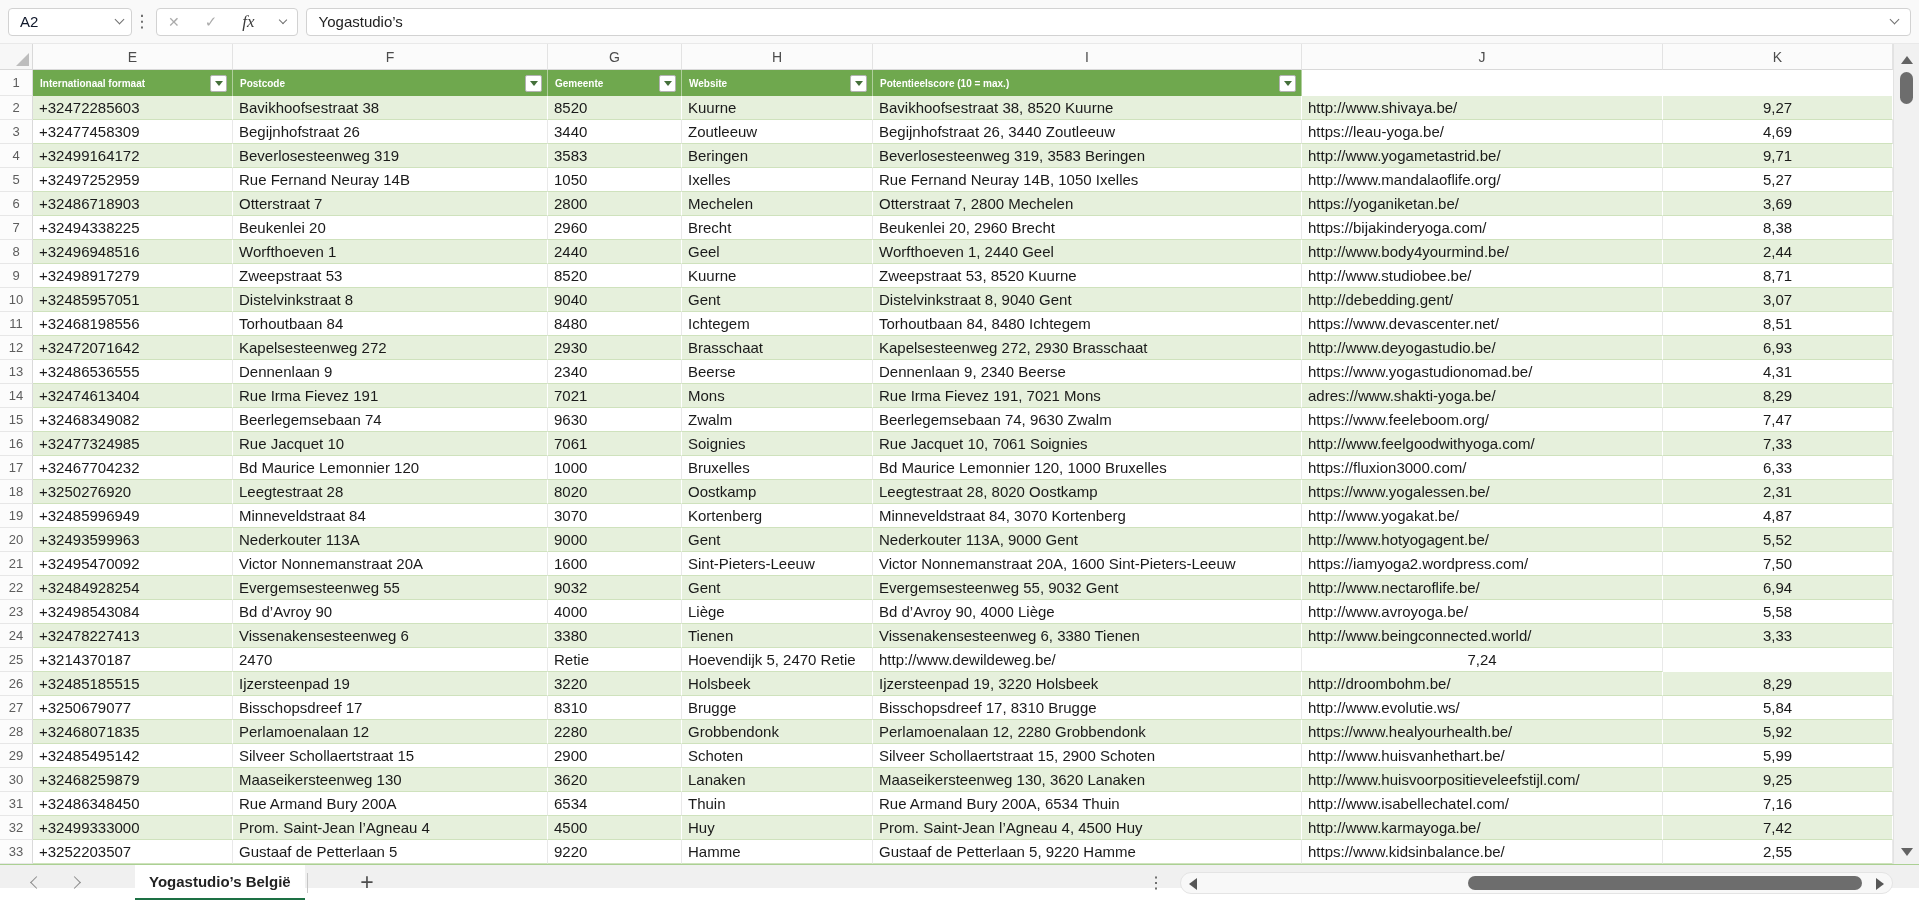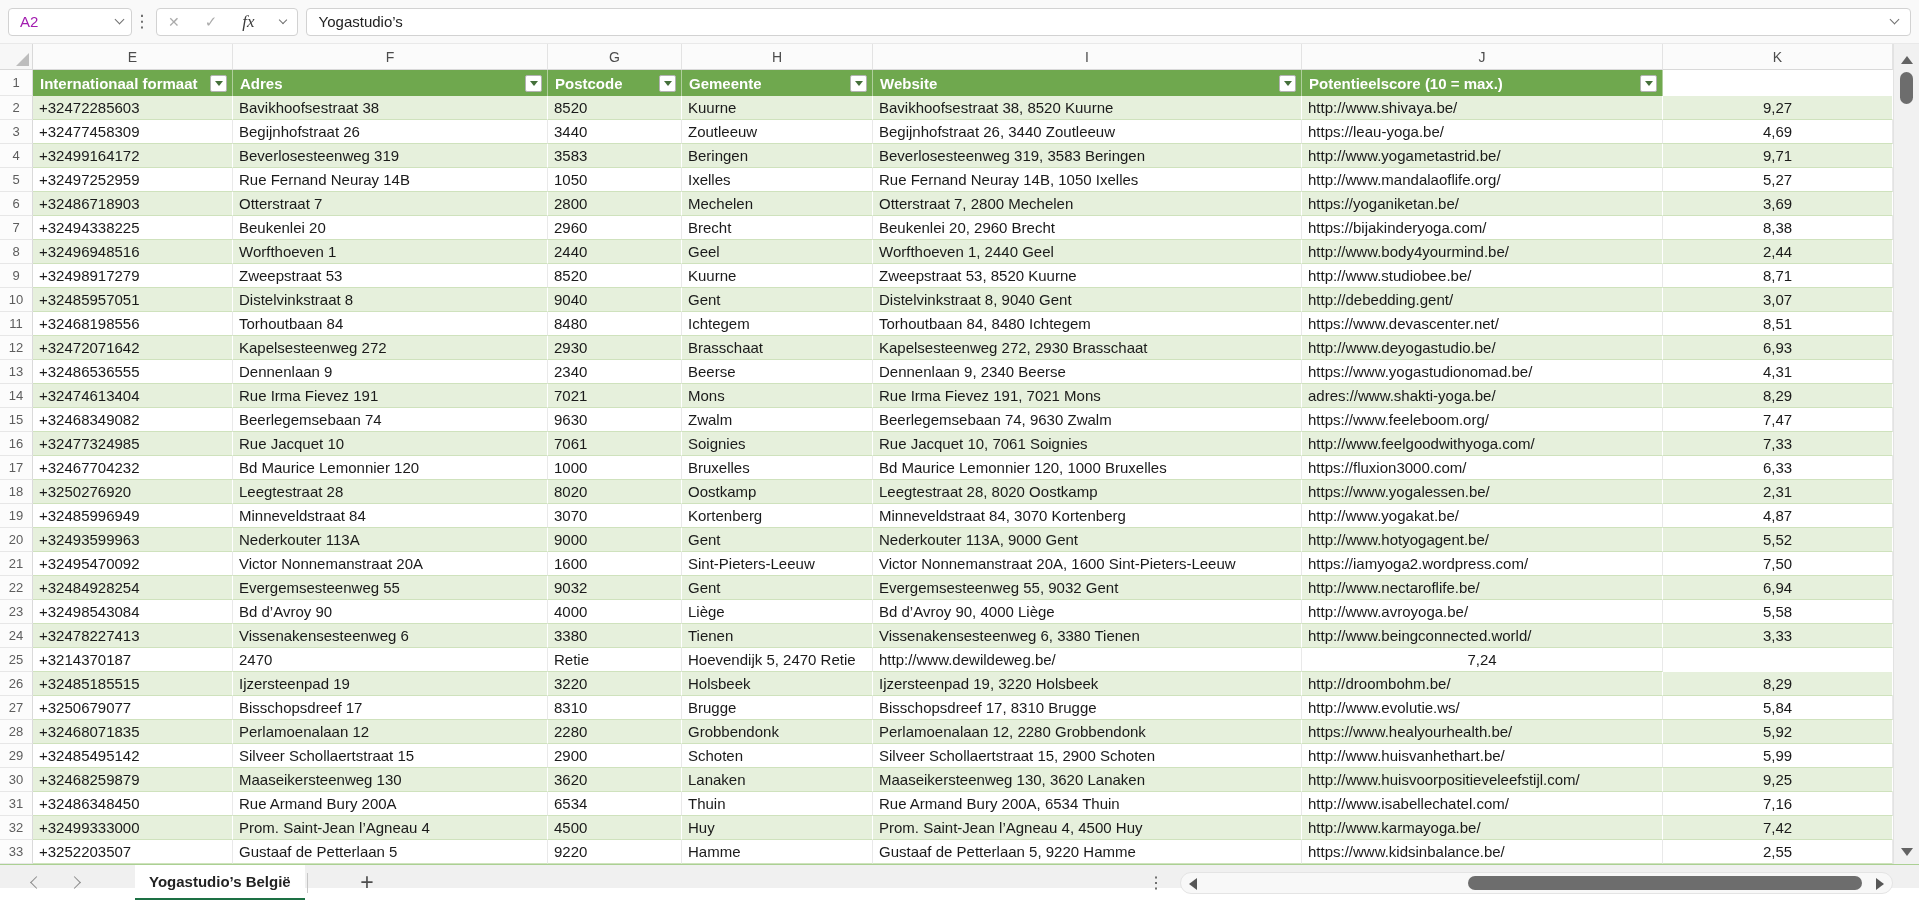--- a/index.html
+++ b/index.html
@@ -11,21 +11,21 @@
   *{box-sizing:border-box;}
   html,body{margin:0;padding:0;}
   body{
     width:1919px;height:900px;overflow:hidden;background:#fff;
     font-family:"Liberation Sans",sans-serif;color:#1a1a1a;
   }
   
   .toolbar{height:44px;background:#f9f9f9;border-bottom:1px solid #e9e9e9;
     display:flex;align-items:center;padding:0 8px;}
   .namebox{width:124px;height:28px;background:#fff;border:1px solid #d2d2d2;border-radius:4px;
-    display:flex;align-items:center;padding:0 8px 0 11px;font-size:15px;color:#a21caf;}
+    display:flex;align-items:center;padding:0 8px 0 11px;font-size:15px;color:#0f172a;}
   .chev{width:7px;height:7px;border-right:1.6px solid #707070;border-bottom:1.6px solid #707070;
     transform:rotate(45deg);display:inline-block;margin-top:-4px;}
   .namebox .chev{margin-left:auto;}
   .kebab{width:20px;text-align:center;color:#606060;font-size:17px;line-height:1;}
   .kebab::before{content:"\22EE";}
   .fxbox{height:28px;background:#fff;border:1px solid #d2d2d2;border-radius:4px;
     display:flex;align-items:center;gap:25px;padding:0 11px;margin-left:4px;}
   .icon-x{color:#ababab;font-size:14px;} .icon-x::before{content:"\2715";}
   .icon-check{color:#ababab;font-size:15px;} .icon-check::before{content:"\2713";}
   .fx-label{font-family:"Liberation Serif",serif;font-style:italic;font-size:17px;color:#3b3b3b;}
@@ -38,21 +38,21 @@
   .sheet{width:1893px;}
   .letters-row{display:grid;grid-template-columns:var(--cols);height:26px;background:#fbfbfb;}
   .corner{position:relative;border-right:1px solid #d9d9d9;border-bottom:1px solid #d9d9d9;background:#f7f7f7;}
   .corner-tri{position:absolute;right:3px;bottom:3px;width:0;height:0;
     border-bottom:13px solid #bdbdbd;border-left:13px solid transparent;}
   .letter{display:flex;align-items:center;justify-content:center;font-size:14px;color:#4c4c4c;
     border-right:1px solid #e3e3e3;border-bottom:1px solid #d9d9d9;}
   .hdr-row{display:grid;grid-template-columns:var(--cols);height:26px;}
   .rownum{background:#fcfcfc;color:#5d5d5d;font-size:13px;display:flex;align-items:center;justify-content:center;
     border-right:1px solid #dadada;border-bottom:1px solid #e7e7e7;}
-  .hcell{background:var(--header-green);color:#fff;font-weight:bold;font-size:15px;
+  .hcell{background:var(--header-green);color:#fff;font-weight:bold;font-size:10px;
     display:flex;align-items:center;padding:0 5px 0 7px;border-right:1px solid rgba(255,255,255,.45);}
   .hcell .hlabel{white-space:nowrap;overflow:hidden;}
   .filter-btn{margin-left:auto;width:17px;height:17px;flex:none;background:#fff;border:1px solid #b2b2b2;
     border-radius:2px;display:flex;align-items:center;justify-content:center;}
   .filter-btn::after{content:"";border-left:4px solid transparent;border-right:4px solid transparent;
     border-top:5px solid #44703a;}
   .row{display:grid;grid-template-columns:var(--cols);height:24px;}
   .cell{font-size:15px;display:flex;align-items:center;padding:0 6px;white-space:nowrap;overflow:hidden;
     border-right:1px solid #e9e9e9;border-bottom:1px solid #cfe2bd;}
   .row.green{background:var(--band-green);}
@@ -120,24 +120,20 @@
         <div class="letter">J</div>
         <div class="letter">K</div>
       </div>
     <div class="hdr-row">
         <div class="rownum">1</div>
         <div class="hcell">
           <div class="hlabel">Internationaal formaat</div>
           <div class="filter-btn"></div>
         </div>
         <div class="hcell">
-          <div class="hlabel">Adres</div>
-          <div class="filter-btn"></div>
-        </div>
-        <div class="hcell">
           <div class="hlabel">Postcode</div>
           <div class="filter-btn"></div>
         </div>
         <div class="hcell">
           <div class="hlabel">Gemeente</div>
           <div class="filter-btn"></div>
         </div>
         <div class="hcell">
           <div class="hlabel">Website</div>
           <div class="filter-btn"></div>

